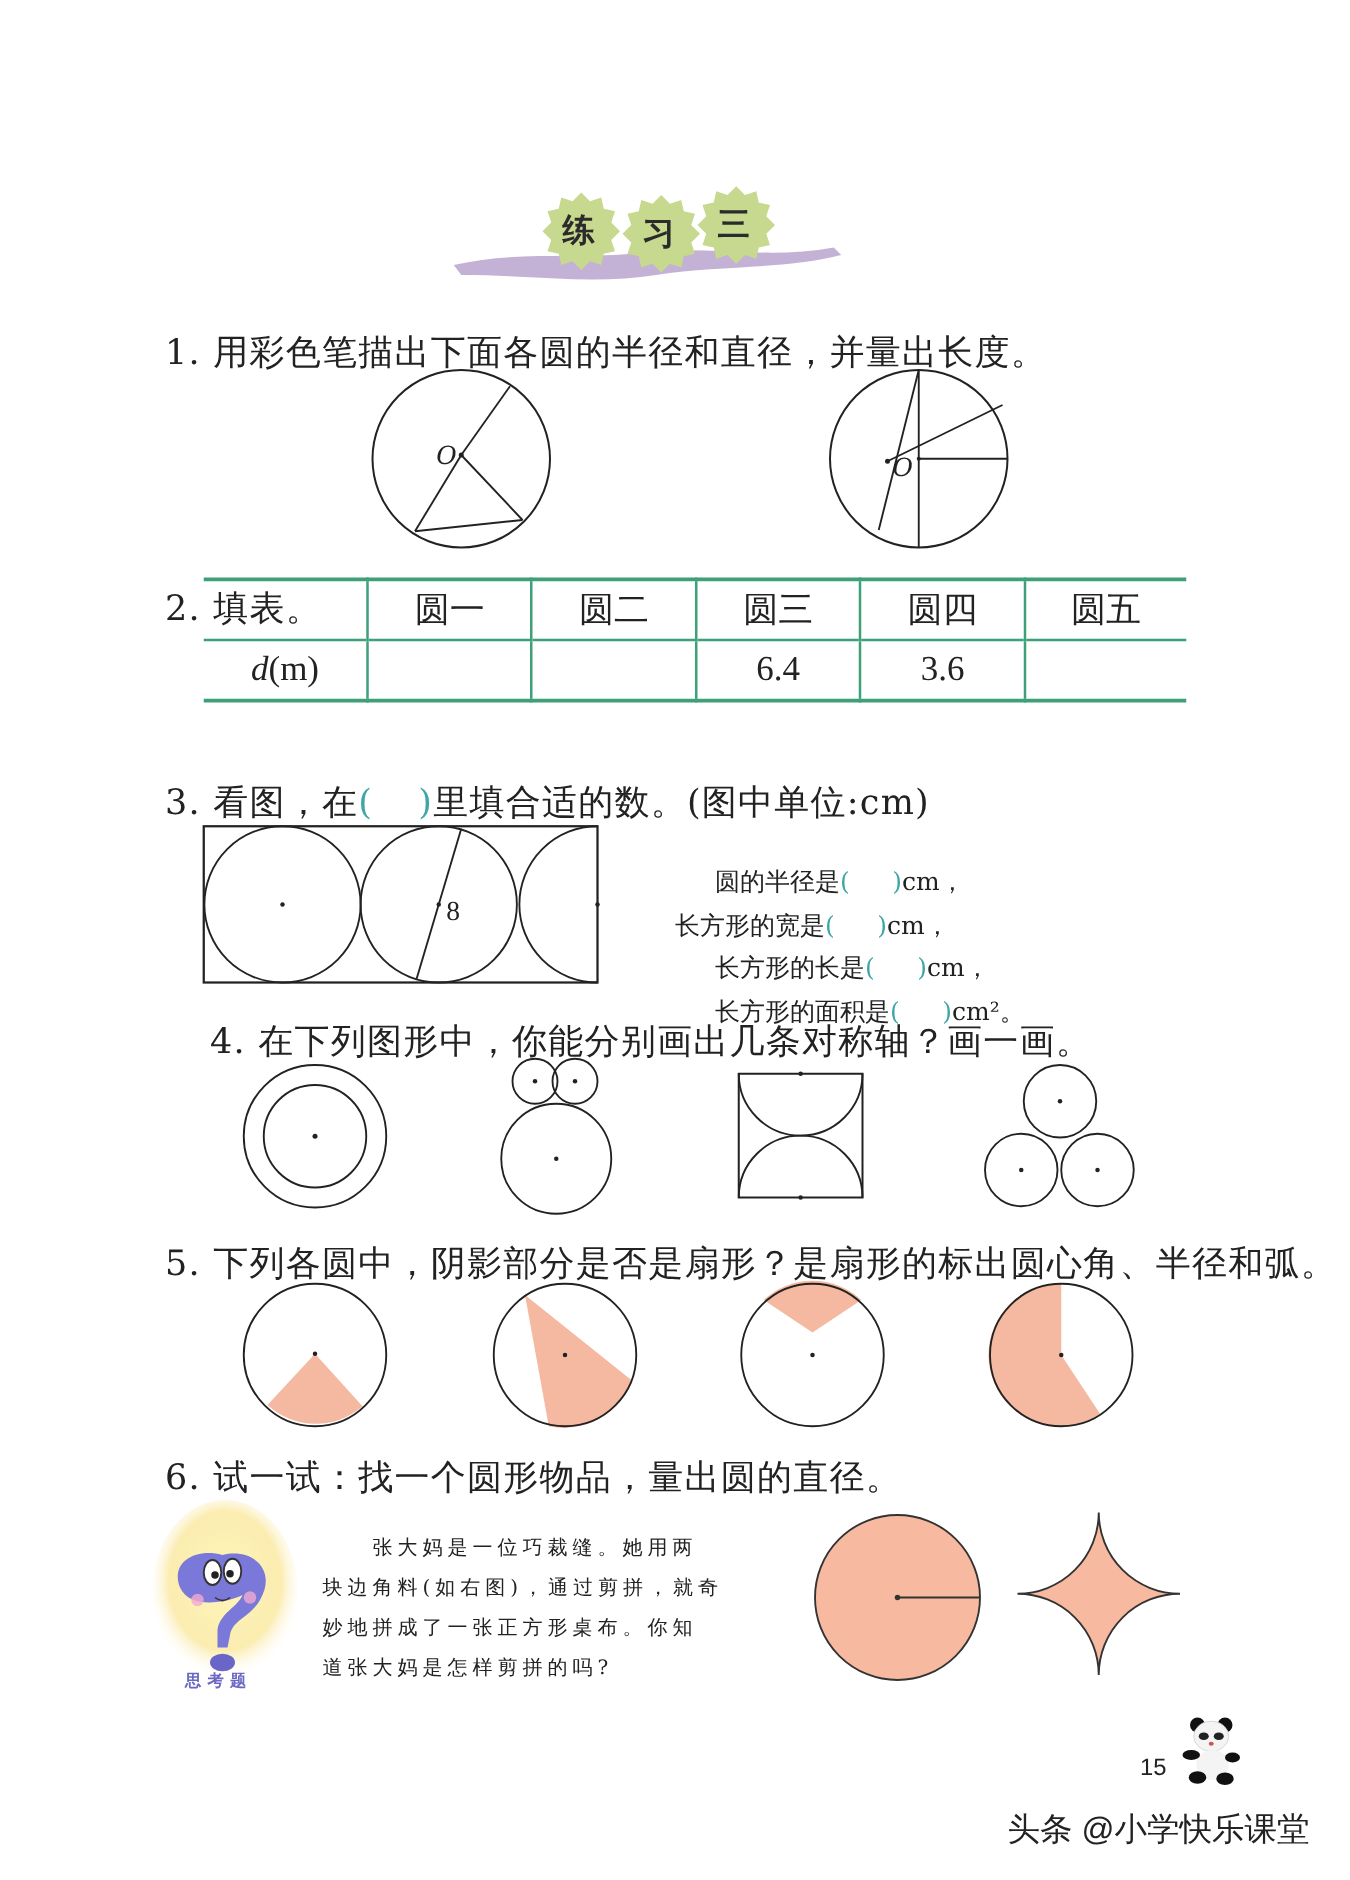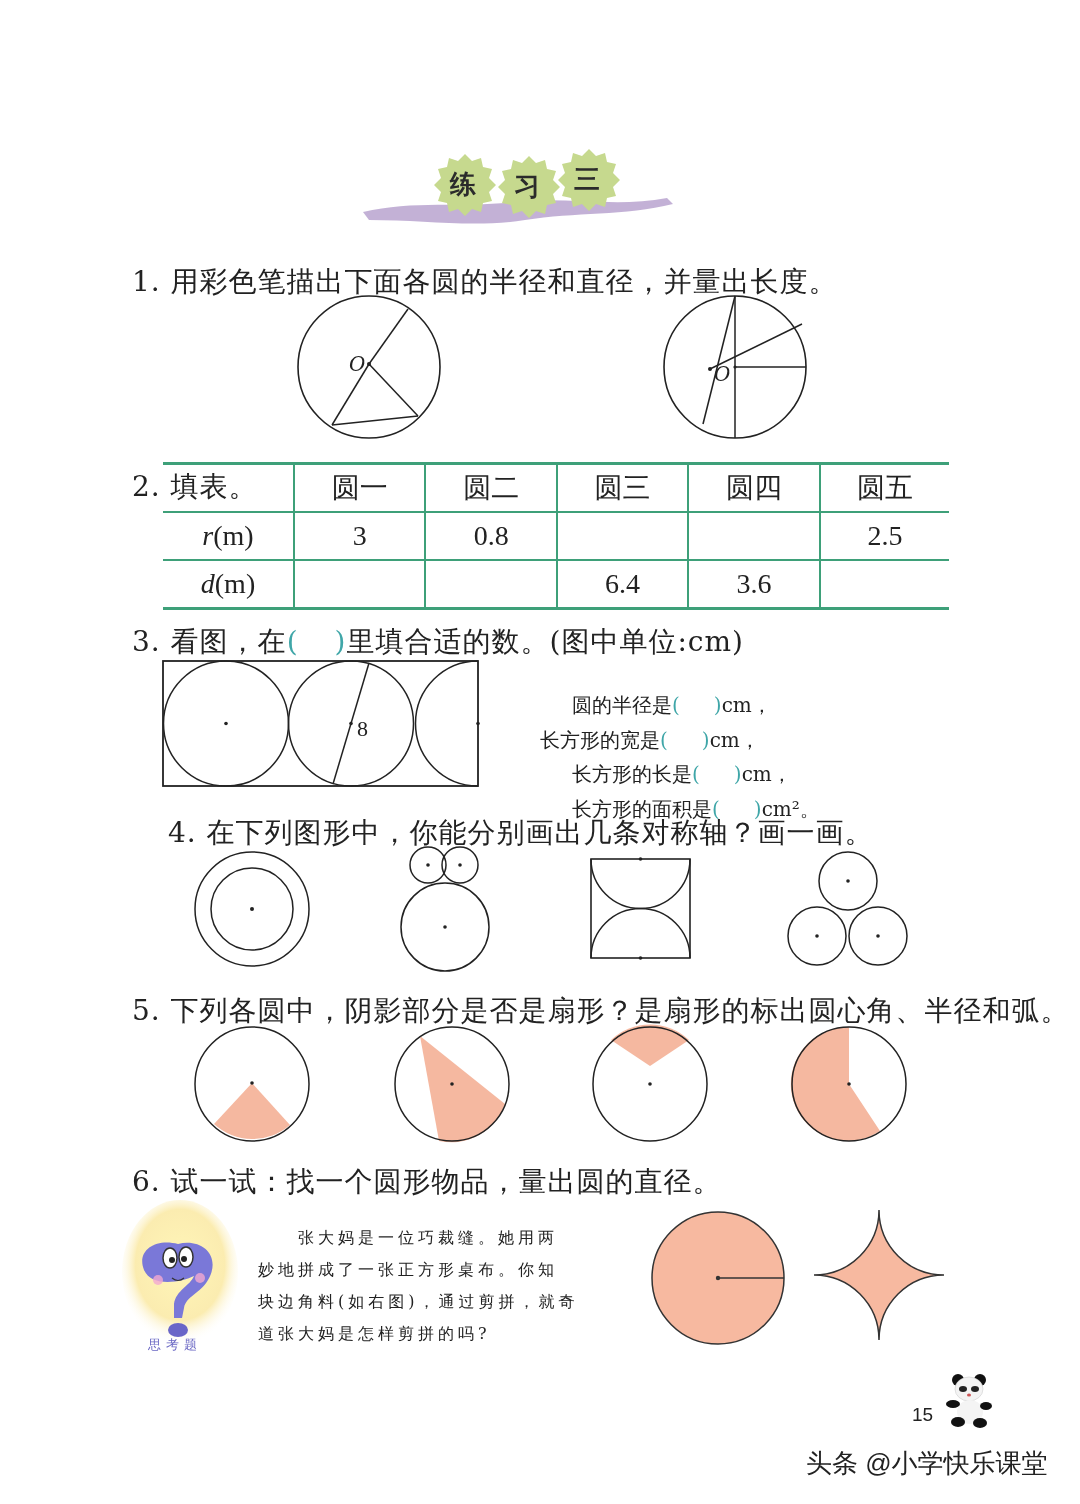--- a/index.html
+++ b/index.html
@@ -72,28 +72,20 @@
   <tbody>
       <tr>
     <td style="width:128px"></td>
     <td>圆一</td>
     <td>圆二</td>
     <td>圆三</td>
     <td>圆四</td>
     <td>圆五</td>
   </tr>
   <tr>
-    <td><span class="var">r</span><span>(m)</span></td>
-    <td>3</td>
-    <td>0.8</td>
-    <td></td>
-    <td></td>
-    <td>2.5</td>
-  </tr>
-  <tr>
     <td><span class="var">d</span><span>(m)</span></td>
     <td></td>
     <td></td>
     <td>6.4</td>
     <td>3.6</td>
     <td></td>
   </tr>
 </tbody>
   </table>
 
@@ -192,26 +184,26 @@
     <path d="M22,70 C14,50 34,38 56,44 C80,38 100,56 86,80 C78,94 64,96 62,108 L60,118 L52,118 L52,104 C54,90 68,86 72,76 C60,82 30,88 22,70 Z" fill="#7a78d8"></path>
     <ellipse cx="56" cy="130" rx="10" ry="7" fill="#6a66c8"></ellipse>
     <ellipse cx="48" cy="58" rx="7" ry="10" fill="#fff" stroke="#333" stroke-width="1.5"></ellipse>
     <ellipse cx="64" cy="57" rx="7" ry="10" fill="#fff" stroke="#333" stroke-width="1.5"></ellipse>
     <circle cx="50" cy="60" r="3" fill="#222"></circle>
     <circle cx="62" cy="59" r="3" fill="#222"></circle>
     <circle cx="36" cy="80" r="5" fill="#f2a9d2" opacity="0.8"></circle>
     <circle cx="78" cy="78" r="5" fill="#f2a9d2" opacity="0.8"></circle>
     <path d="M50,78 Q56,83 62,78" fill="none" stroke="#333" stroke-width="1.2"></path>
   </svg>
-  <span class="abs" style="left:26px;top:136px;font-size:13px;font-weight:normal;color:#6b68c4;letter-spacing:5px;font-family:'DejaVu Sans',sans-serif;">思考题</span>
+  <span class="abs" style="left:26px;top:136px;font-size:13px;font-weight:bold;color:#6b68c4;letter-spacing:5px;font-family:'DejaVu Sans',sans-serif;">思考题</span>
 </div>
 <div class="story">
   <p>　　张大妈是一位巧裁缝。她用两</p>
+  <p>块边角料(如右图)，通过剪拼，就奇</p>
   <p>妙地拼成了一张正方形桌布。你知</p>
-  <p>块边角料(如右图)，通过剪拼，就奇</p>
   <p>道张大妈是怎样剪拼的吗?</p>
 </div>
 <svg style="left:650px;top:1210px;" width="136" height="136" viewBox="0 0 136 136">
   <circle cx="68" cy="68" r="66" fill="#f7b9a0" stroke="#333" stroke-width="1.5"></circle>
   <line x1="68" y1="68" x2="134" y2="68" stroke="#333" stroke-width="1.6"></line>
   <circle cx="68" cy="68" r="2.2" fill="#333"></circle>
 </svg>
 <svg style="left:812px;top:1208px;" width="134" height="134" viewBox="0 0 134 134">
   <path d="M67,2 A65,65 0 0,0 132,67 A65,65 0 0,0 67,132 A65,65 0 0,0 2,67 A65,65 0 0,0 67,2 Z" fill="#f7b9a0" stroke="#333" stroke-width="1.5"></path>
 </svg>

